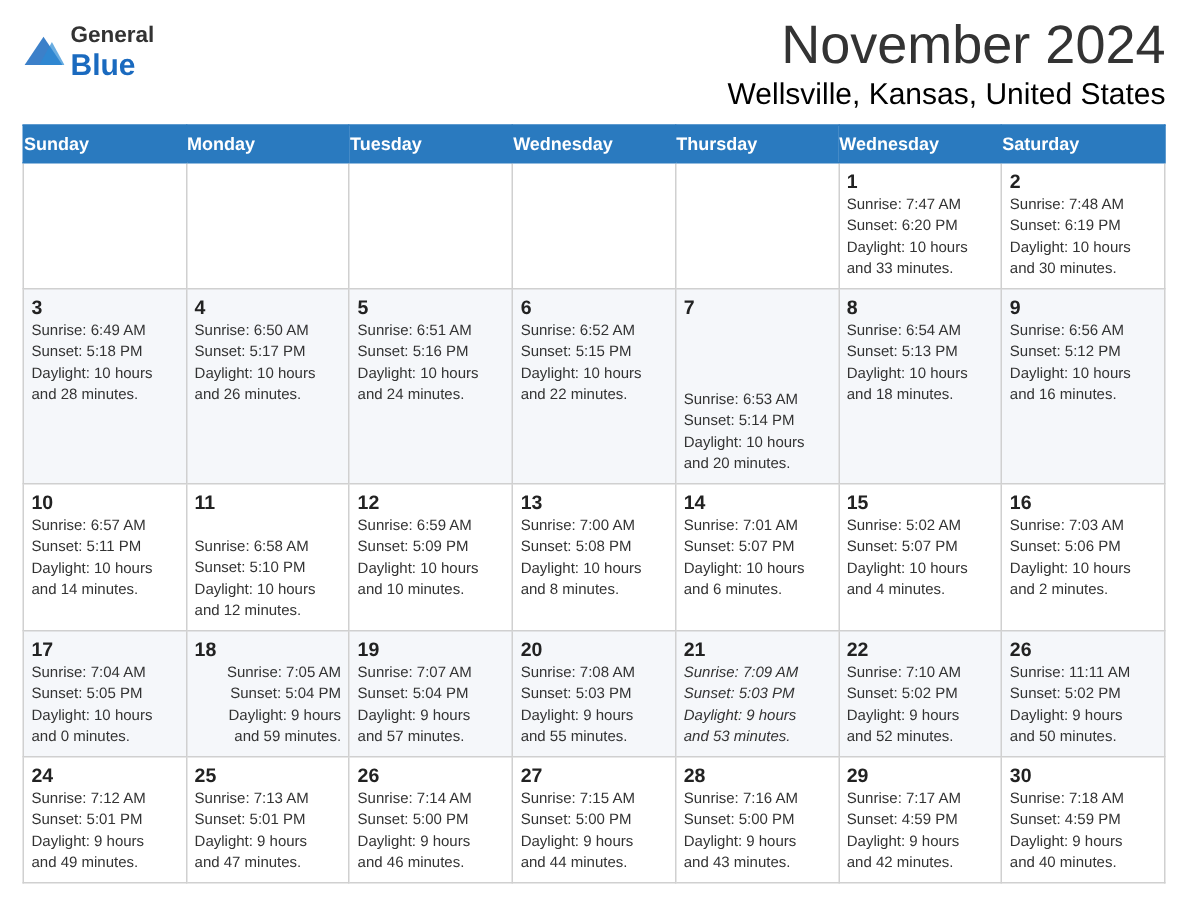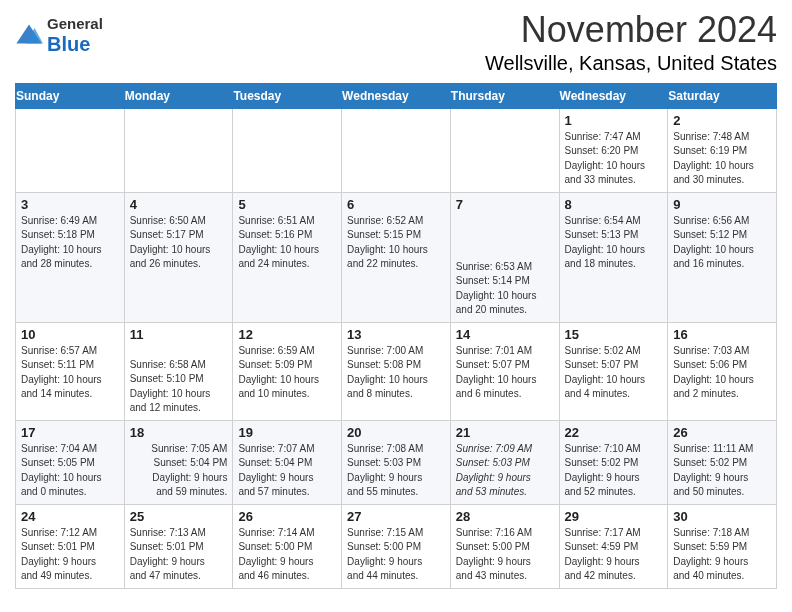--- a/index.html
+++ b/index.html
@@ -350,20 +350,20 @@
           <td>
             <div class="day-number">29</div>
             <div class="day-info" style="white-space: pre-line;">Sunrise: 7:17 AM
 Sunset: 4:59 PM
 Daylight: 9 hours
 and 42 minutes.</div>
           </td>
           <td>
             <div class="day-number">30</div>
             <div class="day-info" style="white-space: pre-line;">Sunrise: 7:18 AM
-Sunset: 5:59 PM
+Sunset: 4:59 PM
 Daylight: 9 hours
 and 40 minutes.</div>
           </td>
         </tr>
       </tbody>
   </table>
 </div>
 
 </body></html>

